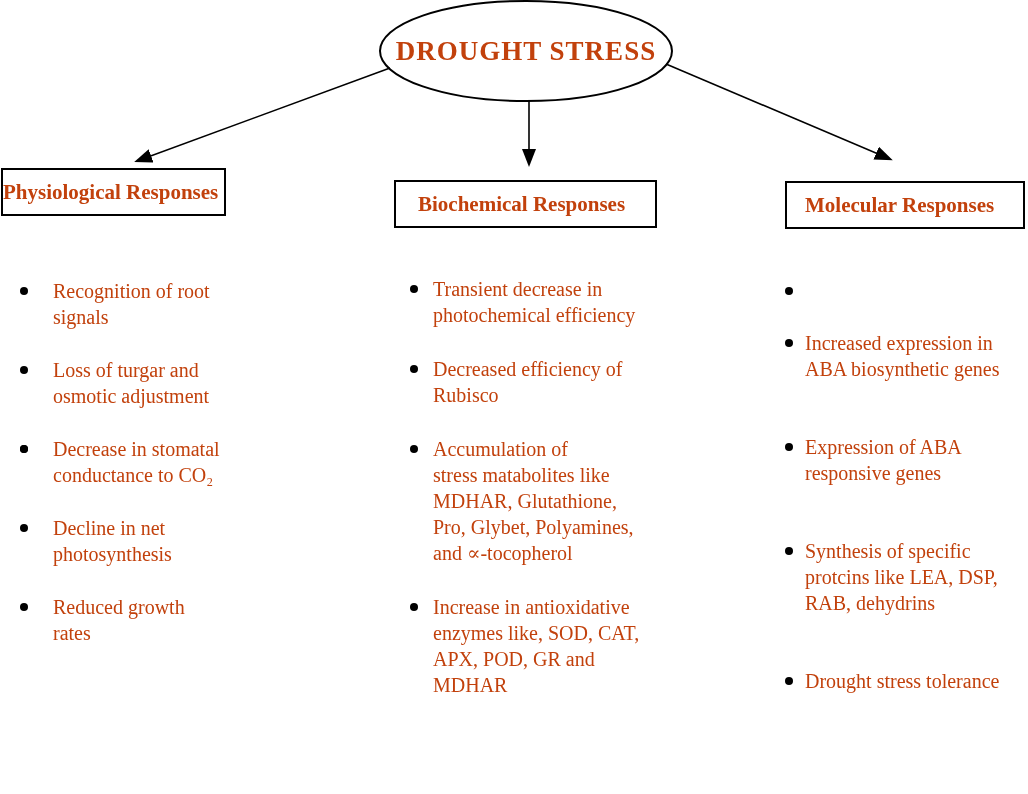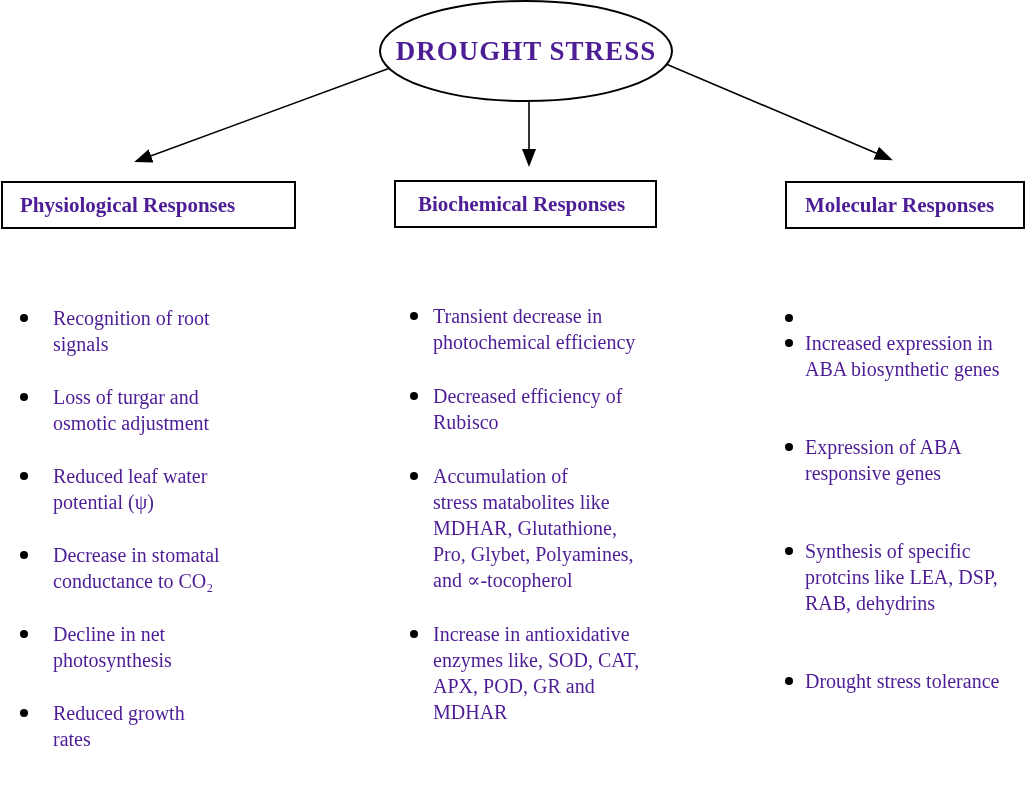--- a/index.html
+++ b/index.html
@@ -5,21 +5,21 @@
   html, body {
     margin: 0;
     padding: 0;
     background: #ffffff;
   }
   #canvas {
     position: relative;
     width: 1028px;
     height: 794px;
     background: #ffffff;
-    color: #4c1d95;
+    color: #c2410c;
     font-family: "Liberation Serif", "DejaVu Serif", serif;
     overflow: hidden;
   }
   #connectors {
     position: absolute;
     left: 0;
     top: 0;
     width: 1028px;
     height: 180px;
   }
@@ -38,36 +38,35 @@
     position: absolute;
     height: 48px;
     border: 2px solid #000000;
     background: #ffffff;
     display: flex;
     align-items: center;
     font-size: 21px;
     font-weight: bold;
     box-sizing: border-box;
   }
-  .box-left   { left: 1px;   top: 181px; width: 295px; padding-left: 17px; }
+  .box-left   { left: 1px;   top: 168px; width: 225px; }
   .box-mid    { left: 394px; top: 180px; width: 263px; padding-left: 22px; }
   .box-right  { left: 785px; top: 181px; width: 240px; padding-left: 18px; }
 
   ul.bullet-list {
     position: absolute;
     margin: 0;
     padding: 0;
     list-style: none;
     font-size: 20px;
     line-height: 26px;
   }
   ul.bullet-list li {
     position: relative;
     white-space: pre-line;
-    margin-top: 27px;
   }
   .dot {
     position: absolute;
     left: 0;
     top: 9px;
     width: 8px;
     height: 8px;
     background: #000000;
     border-radius: 50%;
   }
@@ -107,22 +106,21 @@
   </div>
   <div class="header-box box-right">
     <span>Molecular Responses</span>
   </div>
 
   <ul id="list-physiological" class="bullet-list">
     <li><span class="dot"></span><span>Recognition of root
 signals</span></li>
     <li><span class="dot"></span><span>Loss of turgar and
 osmotic adjustment</span></li>
-    <li><span class="dot"></span><span>Reduced leaf water
-potential (ψ)</span></li>
+    <li><span class="dot"></span></li>
     <li><span class="dot"></span><span>Decrease in stomatal
 conductance to CO₂</span></li>
     <li><span class="dot"></span><span>Decline in net
 photosynthesis</span></li>
     <li><span class="dot"></span><span>Reduced growth
 rates</span></li>
   </ul>
 
   <ul id="list-biochemical" class="bullet-list">
     <li><span class="dot"></span><span>Transient decrease in

